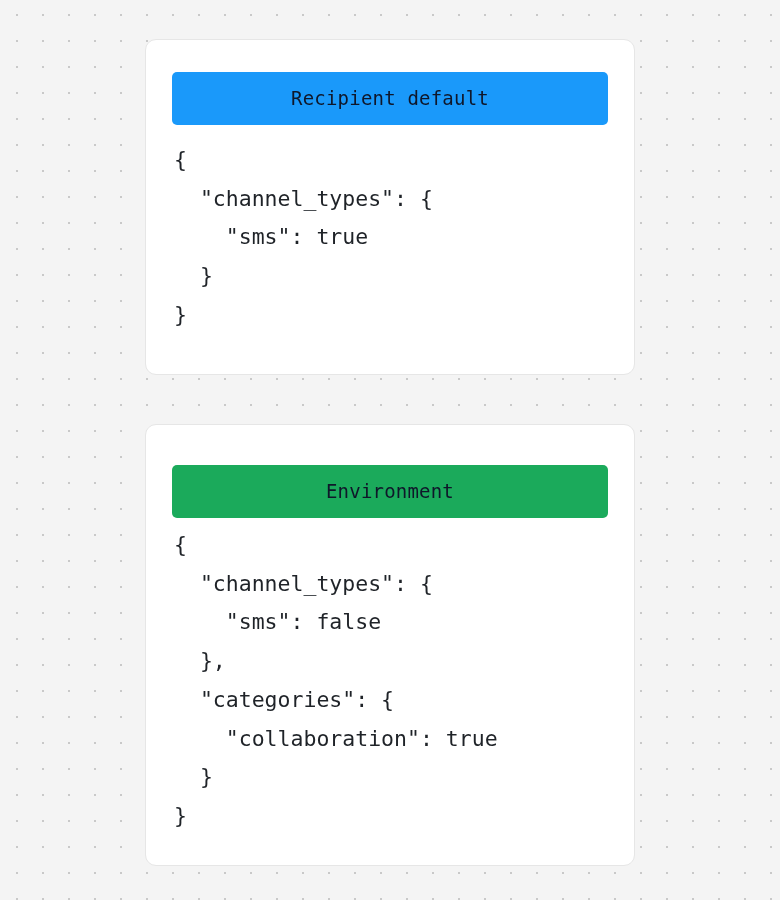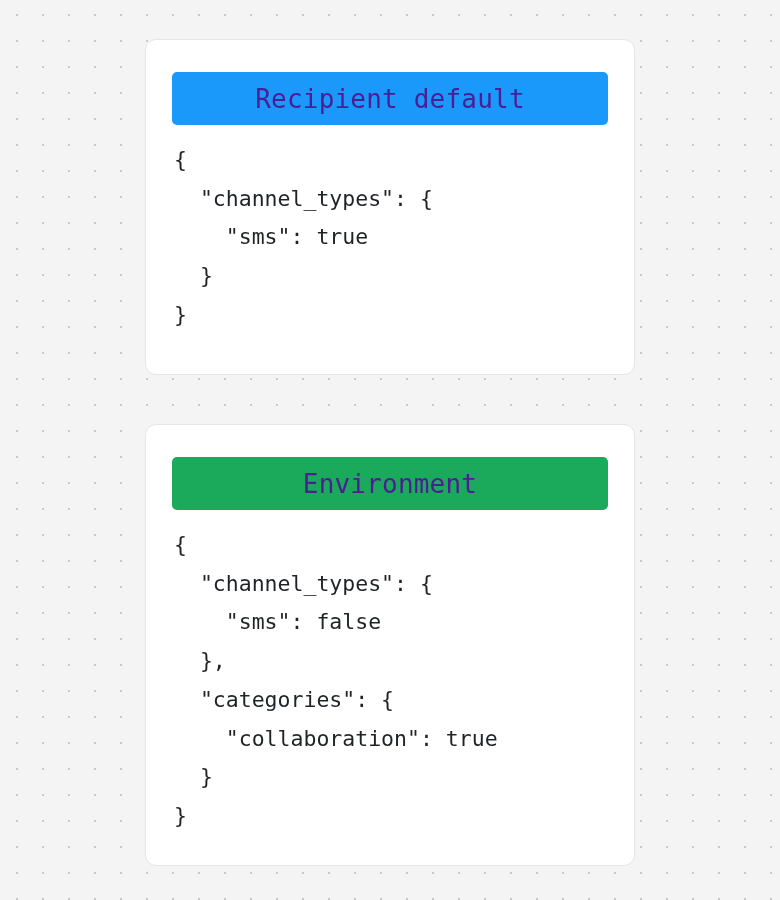--- a/index.html
+++ b/index.html
@@ -54,23 +54,23 @@
     top: 32px;
     height: 53px;
     border-radius: 5px;
     display: flex;
     align-items: center;
     justify-content: center;
   }
 
   .card-header-label {
     font-family: "DejaVu Sans Mono", "Liberation Mono", monospace;
-    font-size: 26px;
+    font-size: 19px;
     letter-spacing: 0.2px;
-    color: #4c1d95;
+    color: #0f172a;
     line-height: 1;
     white-space: pre;
   }
 
   .card-code {
     position: absolute;
     left: 28px;
     right: 12px;
     top: 101px;
     margin: 0;
@@ -92,21 +92,21 @@
       <span class="card-header-label">Recipient default</span>
     </div>
     <pre class="card-code" style="color: rgb(31, 35, 40);">{
   "channel_types": {
     "sms": true
   }
 }</pre>
   </div>
 
   <div class="card" id="card-environment">
-    <div class="card-header" style="background-color:#1baa5b;">
+    <div class="card-header" style="background-color:#1baa5b;margin-top:8px;">
       <span class="card-header-label">Environment</span>
     </div>
     <pre class="card-code" style="color: rgb(31, 35, 40);">{
   "channel_types": {
     "sms": false
   },
   "categories": {
     "collaboration": true
   }
 }</pre>

